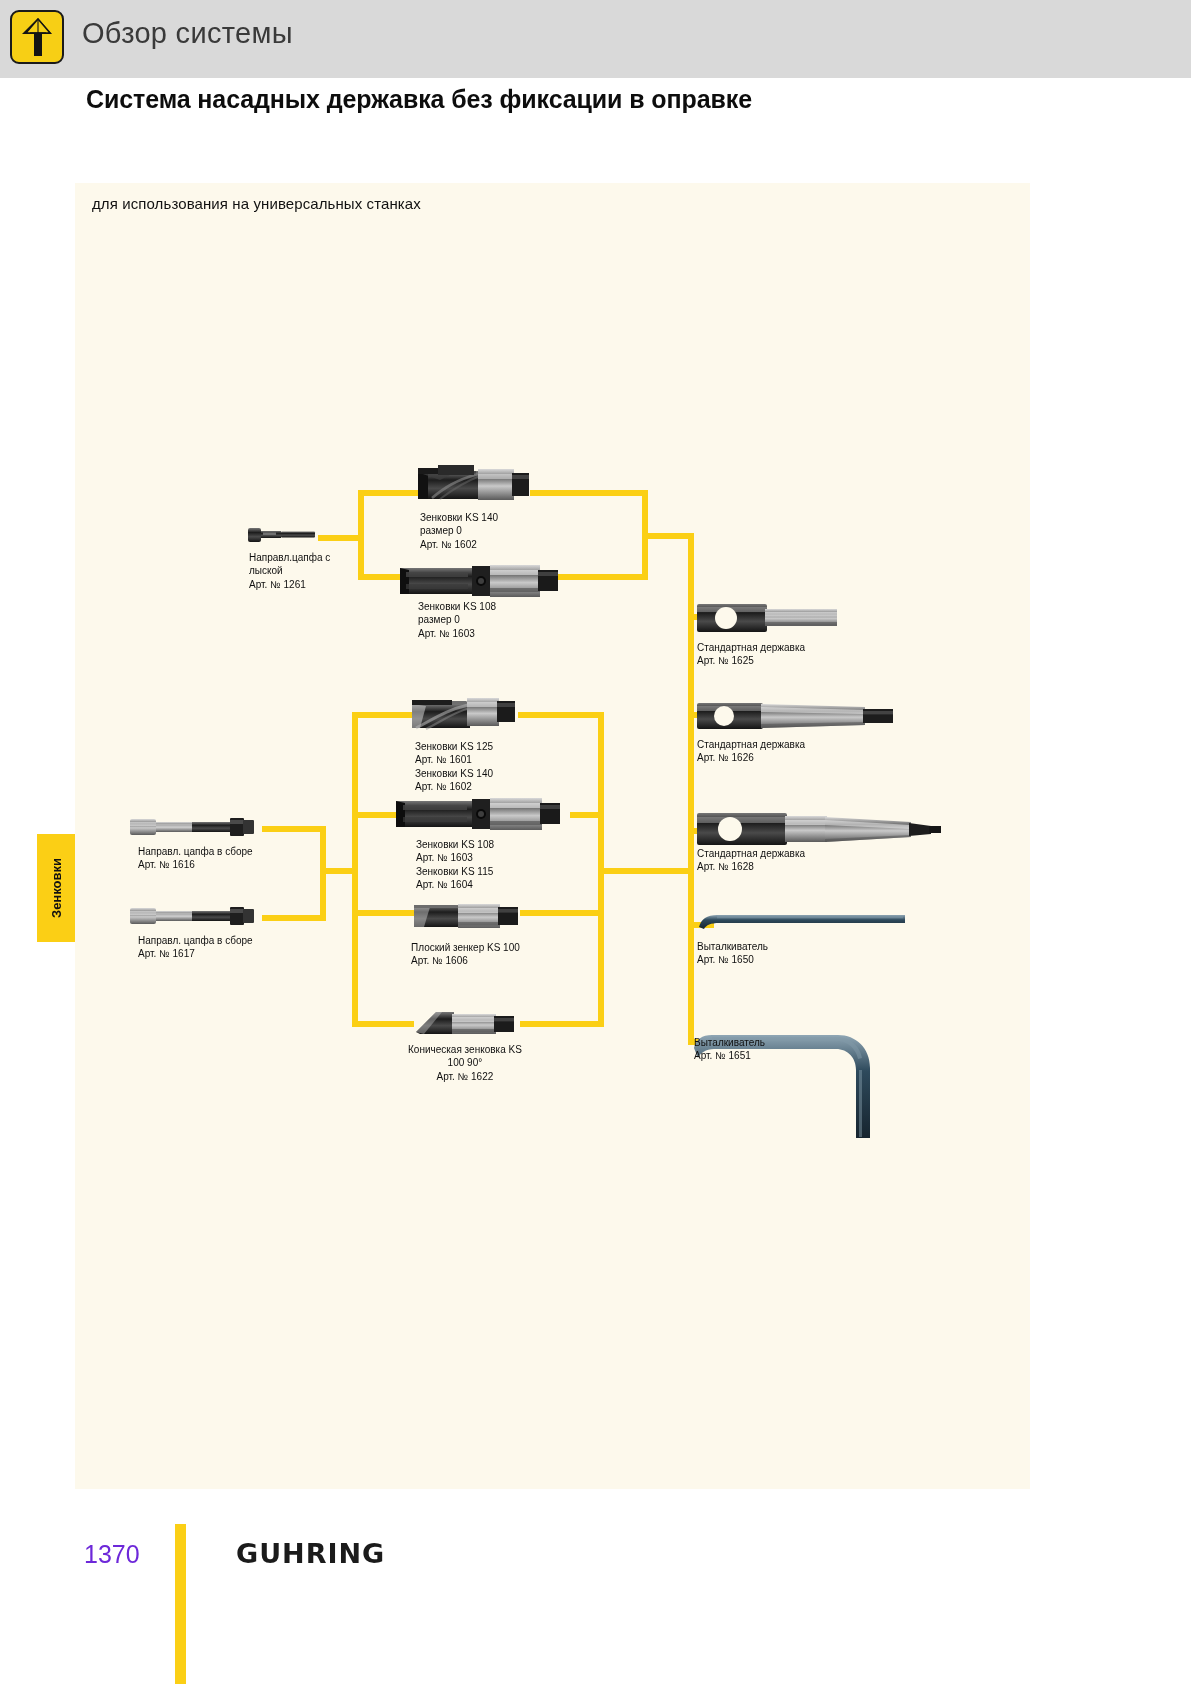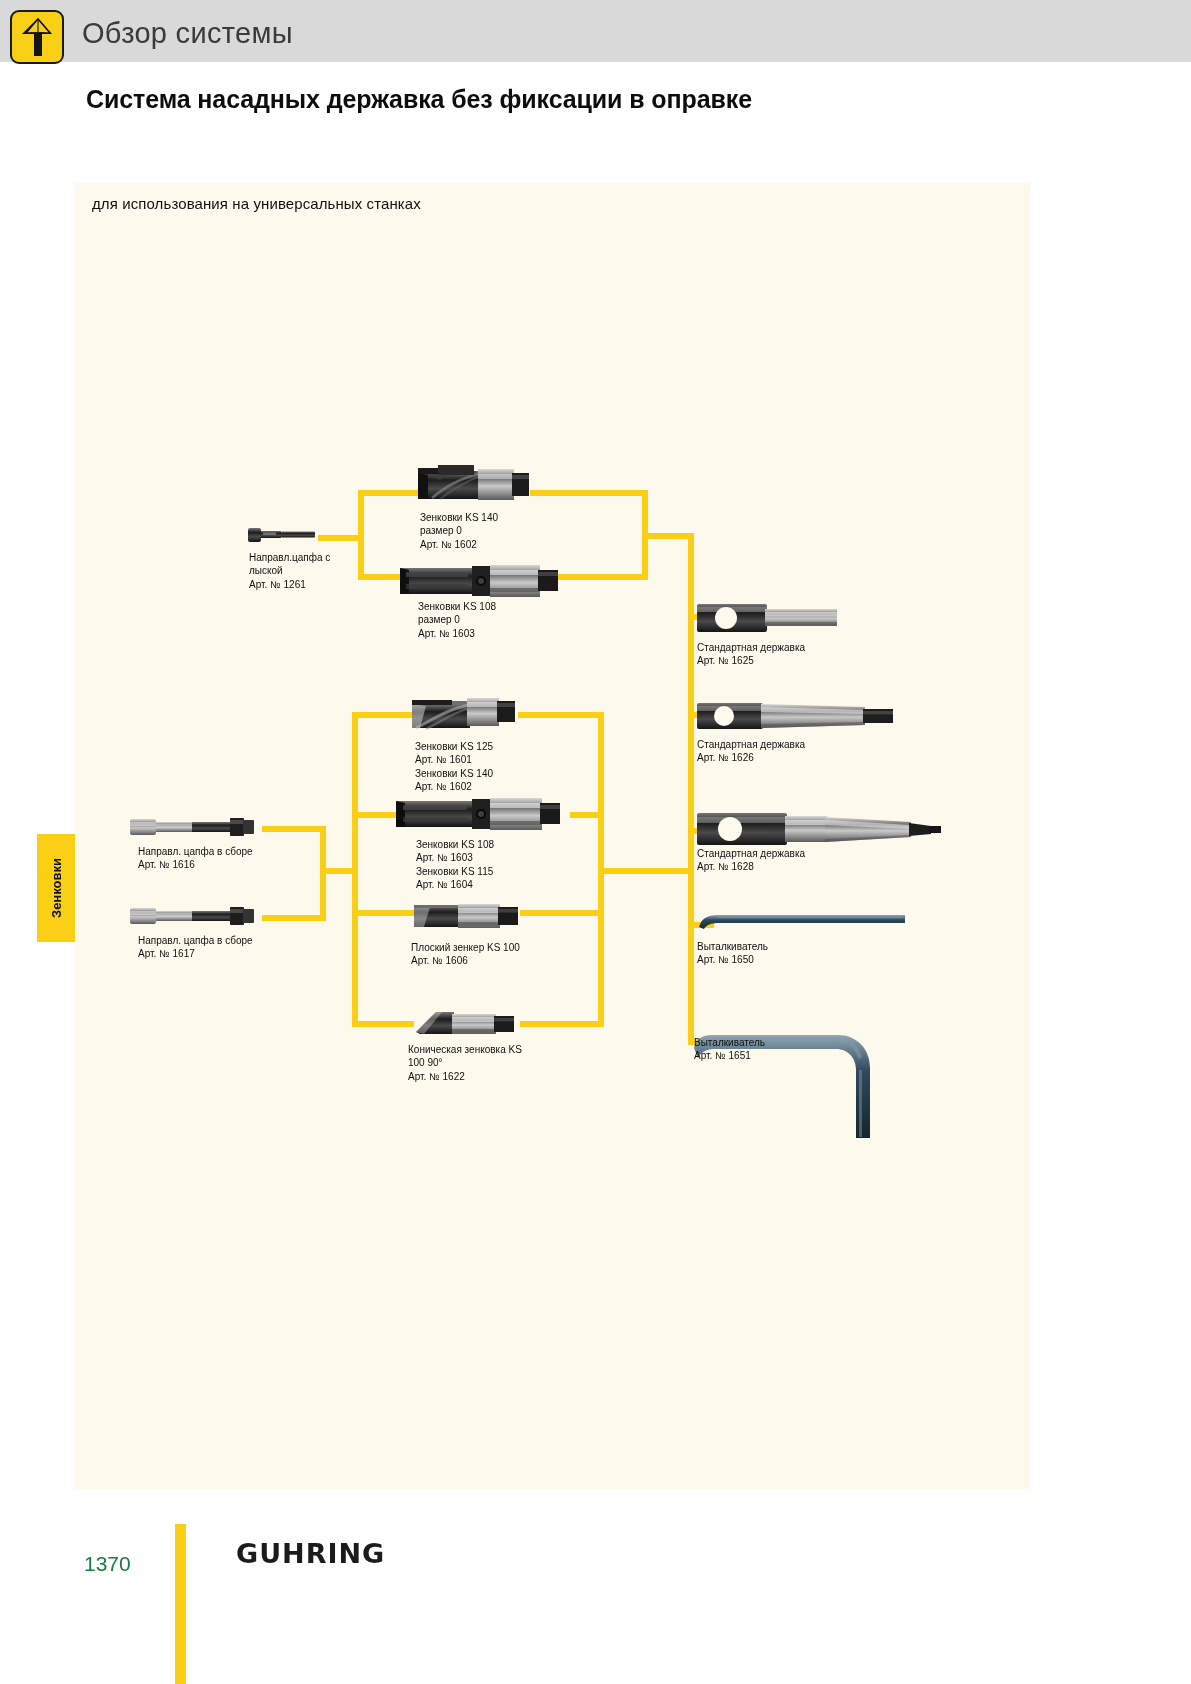--- a/index.html
+++ b/index.html
@@ -6,21 +6,21 @@
   html,body { width:1191px; height:1684px; }
   body {
     font-family: "Liberation Sans", sans-serif;
     background:#ffffff;
     position:relative;
     overflow:hidden;
   }
 
   
   #header-bar{
-    position:absolute; left:0; top:0; width:1191px; height:62px;
+    position:absolute; left:0; top:0; width:1191px; height:78px;
     background:#d9d9d9;
   }
   #logo-tile{
     position:absolute; left:10px; top:10px; width:54px; height:54px;
     background:#f7cf15; border-radius:9px;
     border:2px solid #1a1a1a;
   }
   #logo-tile svg{ display:block; }
   #header-title{
     position:absolute; left:82px; top:17px;
@@ -56,21 +56,21 @@
   #side-tab span{
     position:absolute; left:50%; top:50%;
     transform:translate(-50%,-50%) rotate(-90deg);
     white-space:nowrap;
     font-size:13px; font-weight:bold; color:#111;
   }
 
   
   #page-number{
     position:absolute; left:84px; top:1540px;
-    font-size:21px; color:#15803d;margin-top:12px;
+    font-size:25px; color:#6d28d9;
   }
   #footer-rule{
     position:absolute; left:175px; top:1524px;
     width:11px; height:160px; background:#fbcf15;
   }
   #brand{
     position:absolute; left:236px; top:1538px;
     font-size:27px; font-weight:bold; color:#1b1b1b;
     letter-spacing:1px;
     font-family:"DejaVu Sans", sans-serif;
@@ -282,21 +282,21 @@
   <svg width="106" height="36" viewBox="0 0 106 36">
     <path d="M2 26 L22 6 L40 6 L40 28 L6 28 Z" fill="url(#gDark)"></path>
     <path d="M2 26 L22 6 L28 6 L10 28 Z" fill="#cccccc" opacity=".4"></path>
     <rect x="38" y="8" width="44" height="20" fill="url(#gSteel)"></rect>
     <rect x="38" y="11" width="44" height="5" fill="#ececec" opacity=".6"></rect>
     <rect x="38" y="23" width="44" height="3.4" fill="#555" opacity=".6"></rect>
     <rect x="80" y="10" width="20" height="16" fill="#1b1b1b"></rect>
     <rect x="80" y="12" width="20" height="3.4" fill="#474747" opacity=".85"></rect>
   </svg>
 </div>
-<div class="lbl" style="left:408px; top:1043px;">Коническая зенковка KS
+<div class="lbl" style="left:408px; top:1043px;text-align:center;">Коническая зенковка KS
 100 90°
 Арт. № 1622</div>
 
 <div class="tool" style="left:130px; top:814px;">
   <svg width="135" height="26" viewBox="0 0 135 26">
     <rect x="0" y="5" width="26" height="16" rx="2" fill="url(#gSteel)"></rect>
     <rect x="0" y="8" width="26" height="4" fill="#e8e8e8" opacity=".6"></rect>
     <rect x="26" y="8" width="36" height="10" fill="url(#gSteel)"></rect>
     <rect x="26" y="10" width="36" height="3" fill="#dcdcdc" opacity=".55"></rect>
     <rect x="62" y="8" width="40" height="10" fill="url(#gDark)"></rect>

